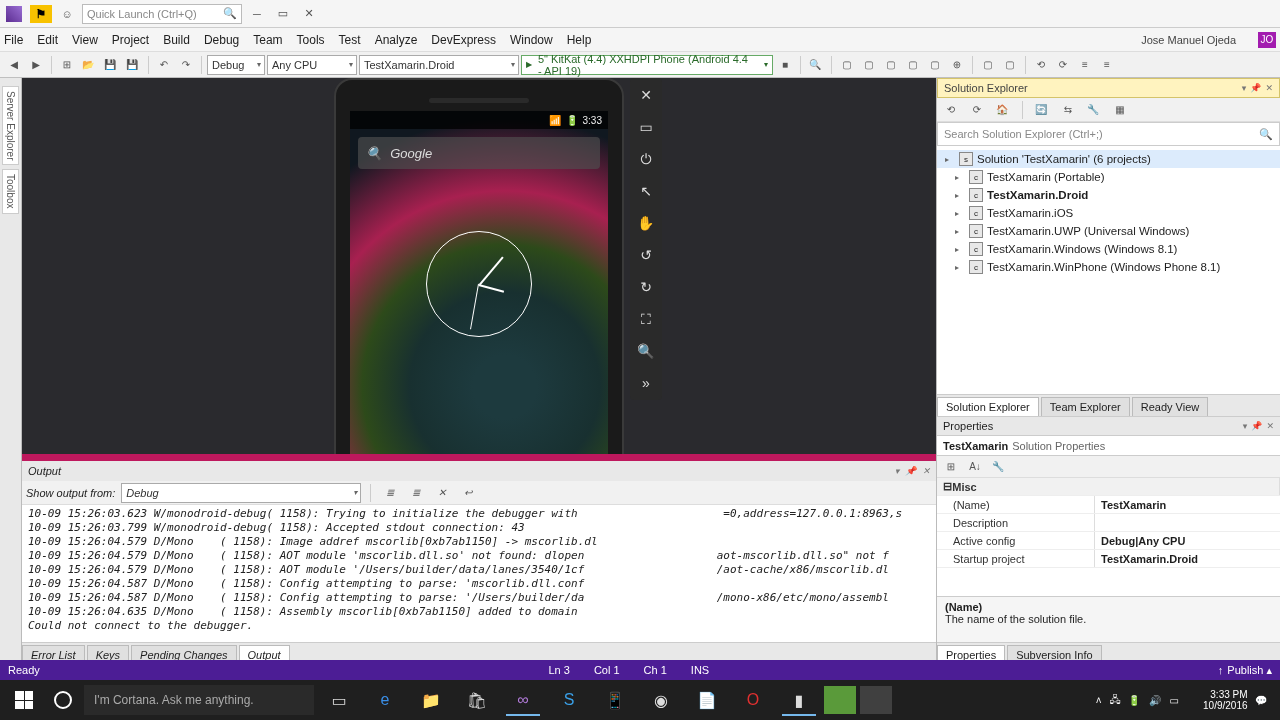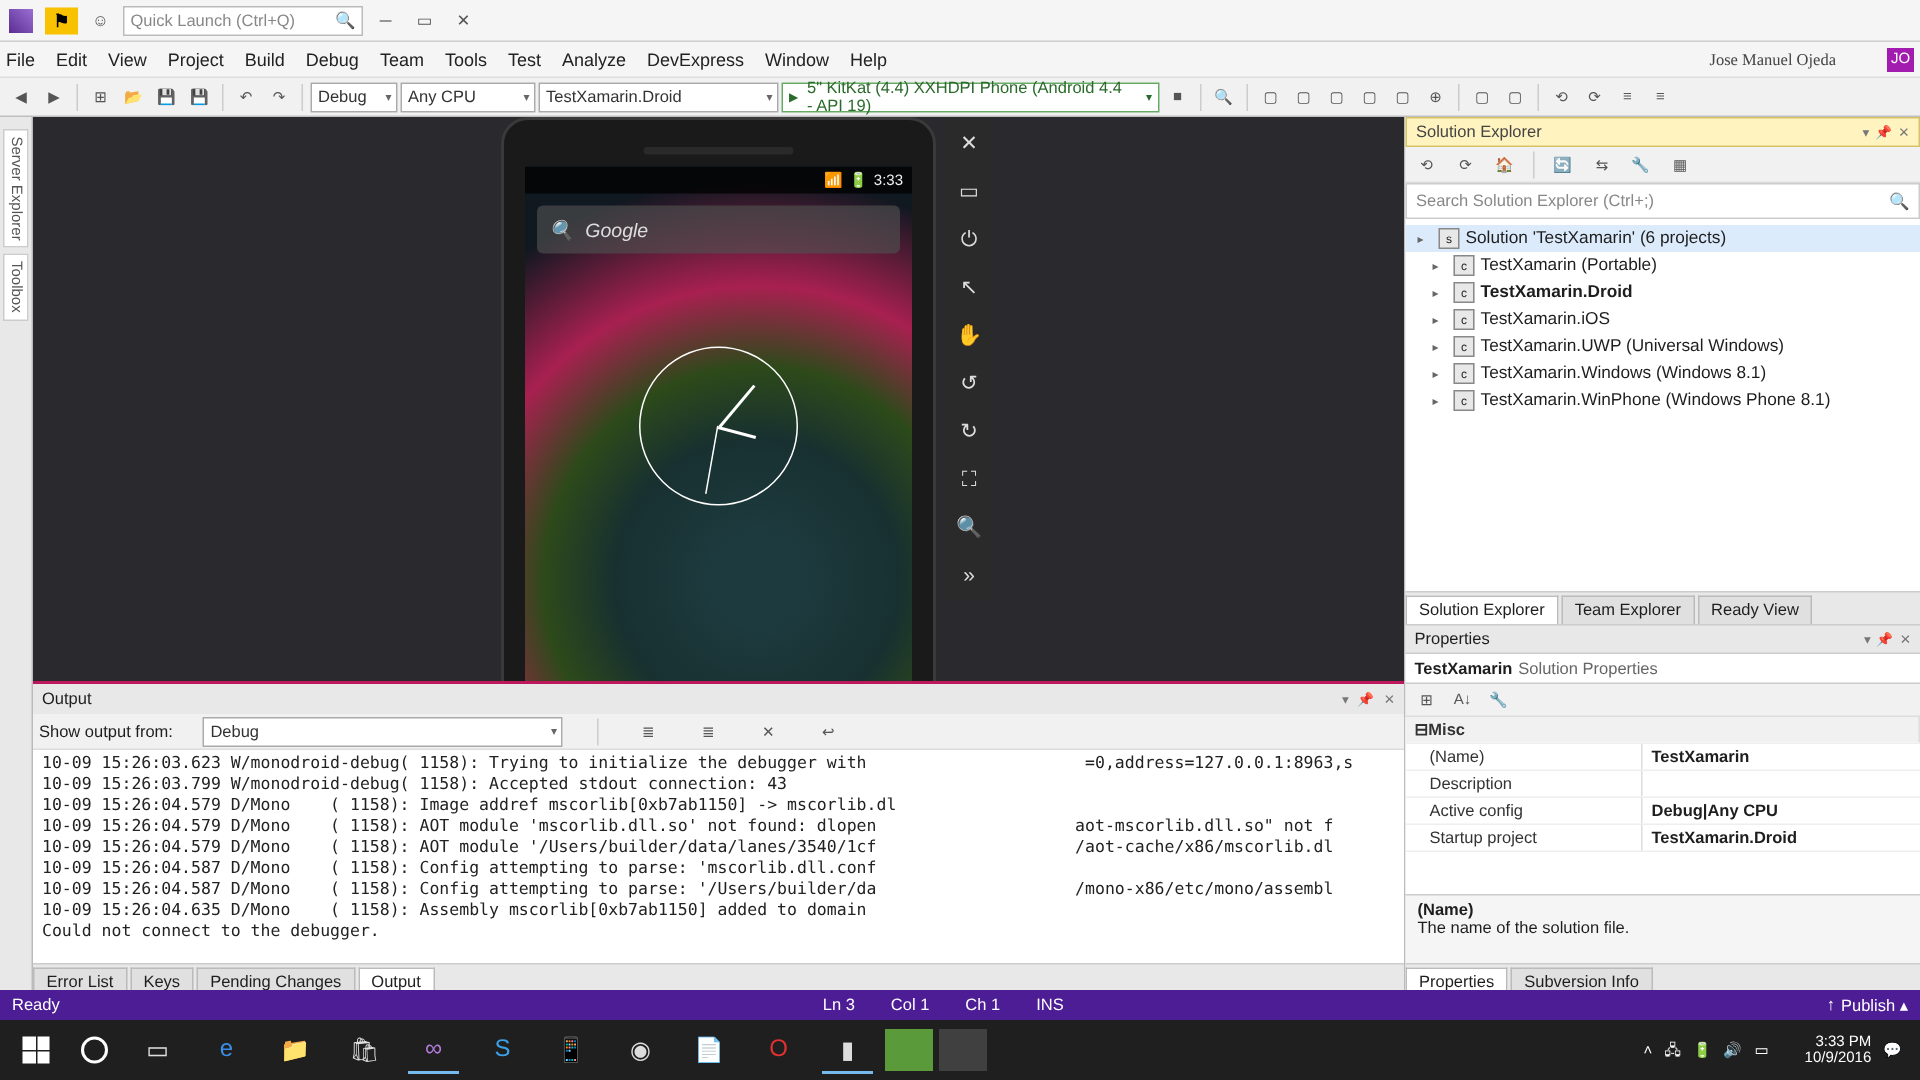--- a/index.html
+++ b/index.html
@@ -7,21 +7,21 @@
 .titlebar { height:28px; background:#f5f5f5; display:flex; align-items:center; padding:0 6px; border-bottom:1px solid #ccc; }
 .titlebar .logo { width:16px; height:16px; background:linear-gradient(45deg,#5c2d91,#9a6fd4); margin-right:8px; }
 .titlebar .title { flex:1; font-size:11px; color:#555; }
 .titlebar .right { display:flex; align-items:center; gap:4px; }
 .titlebar .search { width:160px; height:20px; border:1px solid #bbb; background:#fff; padding:0 4px; font-size:11px; color:#888; display:flex; align-items:center; position:relative; }
 .titlebar .search .mag { position:absolute; right:4px; top:2px; color:#888; font-size:11px; }
 .winbtn { width:22px; height:20px; display:flex; align-items:center; justify-content:center; font-size:11px; color:#555; }
 .flag { width:22px; height:18px; background:#f8c200; display:flex; align-items:center; justify-content:center; color:#000; font-weight:bold; }
 .menubar { height:24px; background:#f5f5f5; display:flex; align-items:center; padding:0 4px; gap:14px; font-size:12px; color:#222; border-bottom:1px solid #ddd; }
 .menubar .spacer { flex:1; }
-.menubar .user { font-size:11px; color:#444; margin-right:20px;font-family:Liberation Serif, serif; }
+.menubar .user { font-size:11px; color:#444; margin-right:8px; }
 .menubar .userbadge { width:18px; height:16px; background:#a21caf; color:#fff; font-size:10px; display:flex; align-items:center; justify-content:center; }
 .toolbar { height:26px; background:#f1f1f1; border-bottom:1px solid #bfbfbf; display:flex; align-items:center; padding:0 4px; gap:2px; font-size:11px; }
 .tbtn { width:20px; height:20px; display:flex; align-items:center; justify-content:center; color:#555; font-size:10px; }
 .tsep { width:1px; height:18px; background:#ccc; margin:0 3px; }
 .combo { height:20px; border:1px solid #aaa; background:#fff; padding:0 14px 0 4px; display:flex; align-items:center; font-size:11px; color:#333; position:relative; }
 .combo::after { content:"▾"; position:absolute; right:3px; font-size:8px; color:#666; }
 .playbtn { height:20px; border:1px solid #6a6; background:#fff; padding:0 18px 0 16px; display:flex; align-items:center; font-size:11px; color:#2a6a2a; position:relative; }
 .playbtn::before { content:"▶"; position:absolute; left:4px; font-size:8px; color:#2a6a2a; }
 .playbtn::after { content:"▾"; position:absolute; right:4px; font-size:8px; color:#2a6a2a; }
 
@@ -63,24 +63,24 @@
 .props-tb { height:22px; background:#f1f1f1; border-bottom:1px solid #ddd; display:flex; align-items:center; padding:0 4px; gap:4px; }
 .props-grid { flex:0 0 auto; background:#fff; font-size:11px; }
 .prow { display:flex; height:18px; border-bottom:1px solid #eee; }
 .prow .k { width:158px; padding-left:16px; color:#333; border-right:1px solid #ddd; display:flex; align-items:center; }
 .prow .k.gray { color:#888; }
 .prow .v { flex:1; padding-left:6px; display:flex; align-items:center; }
 .prow.cat .k { padding-left:6px; font-weight:bold; background:#f1f1f1; width:100%; }
 .props-desc { height:46px; background:#f5f5f5; border-top:1px solid #ccc; padding:4px 8px; font-size:11px; }
 .props-desc .dn { font-weight:bold; }
 
-.output-panel { position:absolute; left:22px; right:344px; bottom:0; height:210px; background:#f9a8d4; border-top:2px solid #be185d; display:flex; flex-direction:column; }
+.output-panel { position:absolute; left:22px; right:344px; bottom:0; height:210px; background:#f9a8d4; border-top:7px solid #be185d; display:flex; flex-direction:column;font-style:italic; }
 .out-title { height:20px; background:#e8e8e8; padding:0 6px; font-size:11px; display:flex; align-items:center; }
 .out-title .close { margin-left:auto; display:flex; gap:6px; color:#777; font-size:9px; }
-.out-tb { height:24px; background:#f1f1f1; border-bottom:1px solid #ddd; display:flex; align-items:center; padding:0 4px; gap:20px; font-size:11px; }
+.out-tb { height:24px; background:#f1f1f1; border-bottom:1px solid #ddd; display:flex; align-items:center; padding:0 4px; gap:6px; font-size:11px; }
 .out-body { flex:1; background:#fff; overflow:auto; font-family:Consolas,monospace; font-size:11px; color:#222; padding:2px 6px; white-space:pre; line-height:14px; }
 .out-tabs { height:22px; background:#e8e8e8; display:flex; align-items:flex-end; border-top:1px solid #ccc; }
 
 .statusbar { position:absolute; left:0; right:0; bottom:40px; height:20px; background:#4c1d95; color:#fff; font-size:11px; display:flex; align-items:center; padding:0 8px; gap:24px; }
 .statusbar .spacer { flex:1; }
 .statusbar .pub { display:flex; align-items:center; gap:4px; }
 
 .taskbar { position:absolute; left:0; right:0; bottom:0; height:40px; background:#1f1f1f; display:flex; align-items:center; padding:0 6px; gap:4px; }
 .taskbar .start { width:36px; height:32px; display:flex; align-items:center; justify-content:center; }
 .win-logo { width:18px; height:18px; display:grid; grid-template-columns:1fr 1fr; grid-template-rows:1fr 1fr; gap:1px; }
@@ -394,20 +394,21 @@
       <div class="win-logo">
         <div></div>
         <div></div>
         <div></div>
         <div></div>
       </div>
     </div>
   <div class="cortana">
       <div class="cortana-ring"></div>
     </div>
+  <div class="cortana-input">I'm Cortana. Ask me anything.</div>
   <div class="task-icon">▭</div>
   <div class="task-icon" style="color:#3a8ee6">e</div>
   <div class="task-icon">📁</div>
   <div class="task-icon">🛍</div>
   <div class="task-icon active" style="color:#b47cdc">∞</div>
   <div class="task-icon" style="color:#3aa0e8">S</div>
   <div class="task-icon">📱</div>
   <div class="task-icon">◉</div>
   <div class="task-icon">📄</div>
   <div class="task-icon" style="color:#e03030">O</div>

